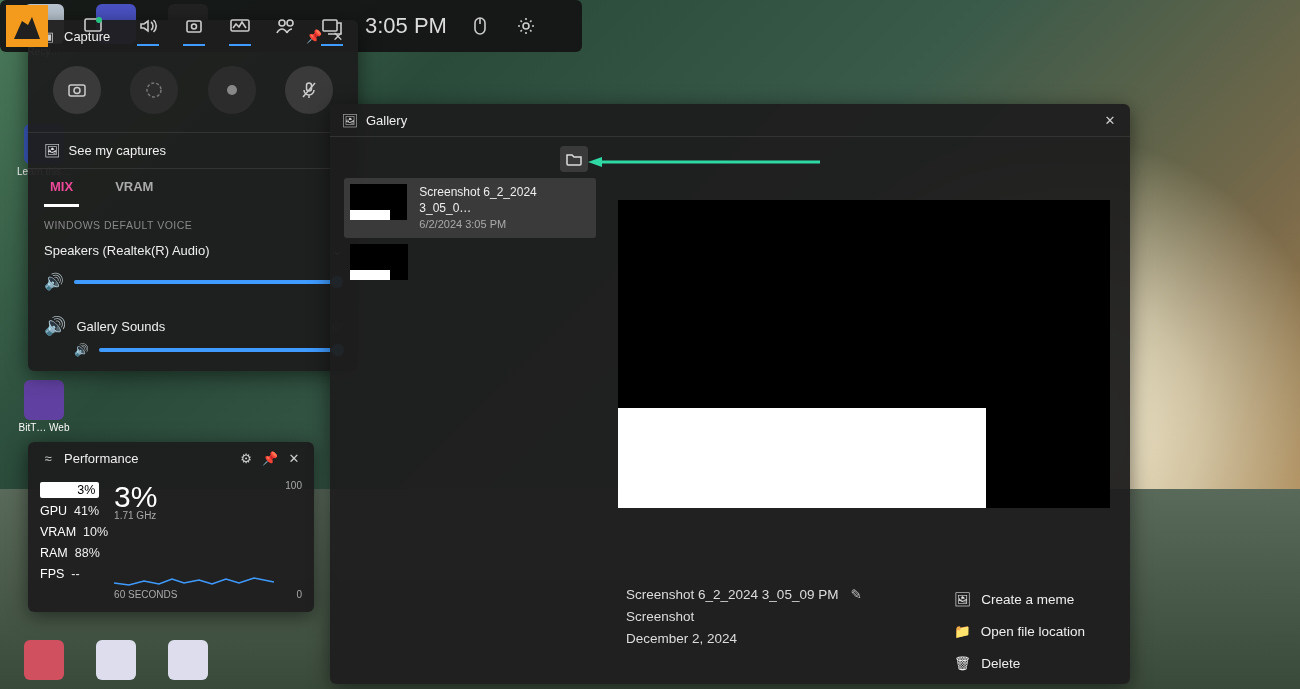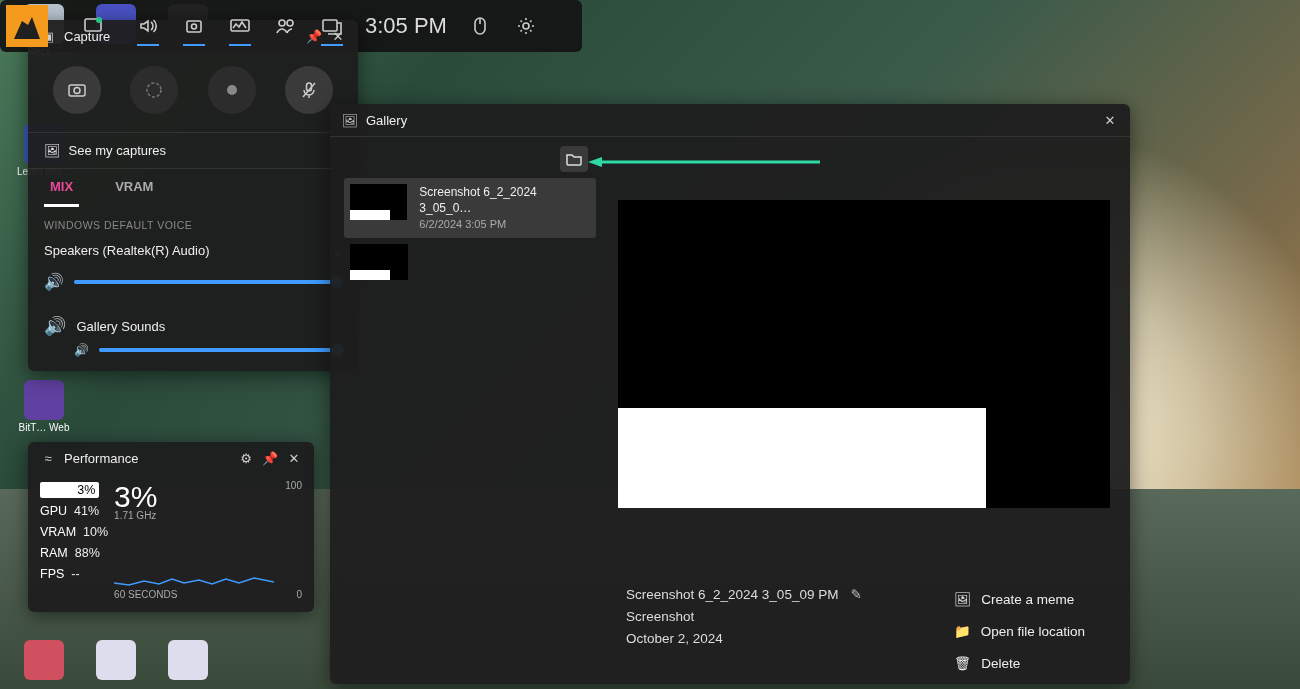--- a/index.html
+++ b/index.html
@@ -281,21 +281,21 @@
   <div class="g-preview">
       <div class="whitebox"></div>
     </div>
 
   <div class="g-details">
     <div style="display:flex;align-items:center;gap:12px">
       <span>Screenshot 6_2_2024 3_05_09 PM</span>
       <span style="color:#bbb">✎</span>
     </div>
     <div>Screenshot</div>
-    <div>October 2, 2024</div>
+    <div>December 2, 2024</div>
   </div>
 
   <div class="g-actions">
     <div class="act">
         <span>🖼</span>
         <span>Create a meme</span>
       </div>
     <div class="act">
         <span>📁</span>
         <span>Open file location</span>

